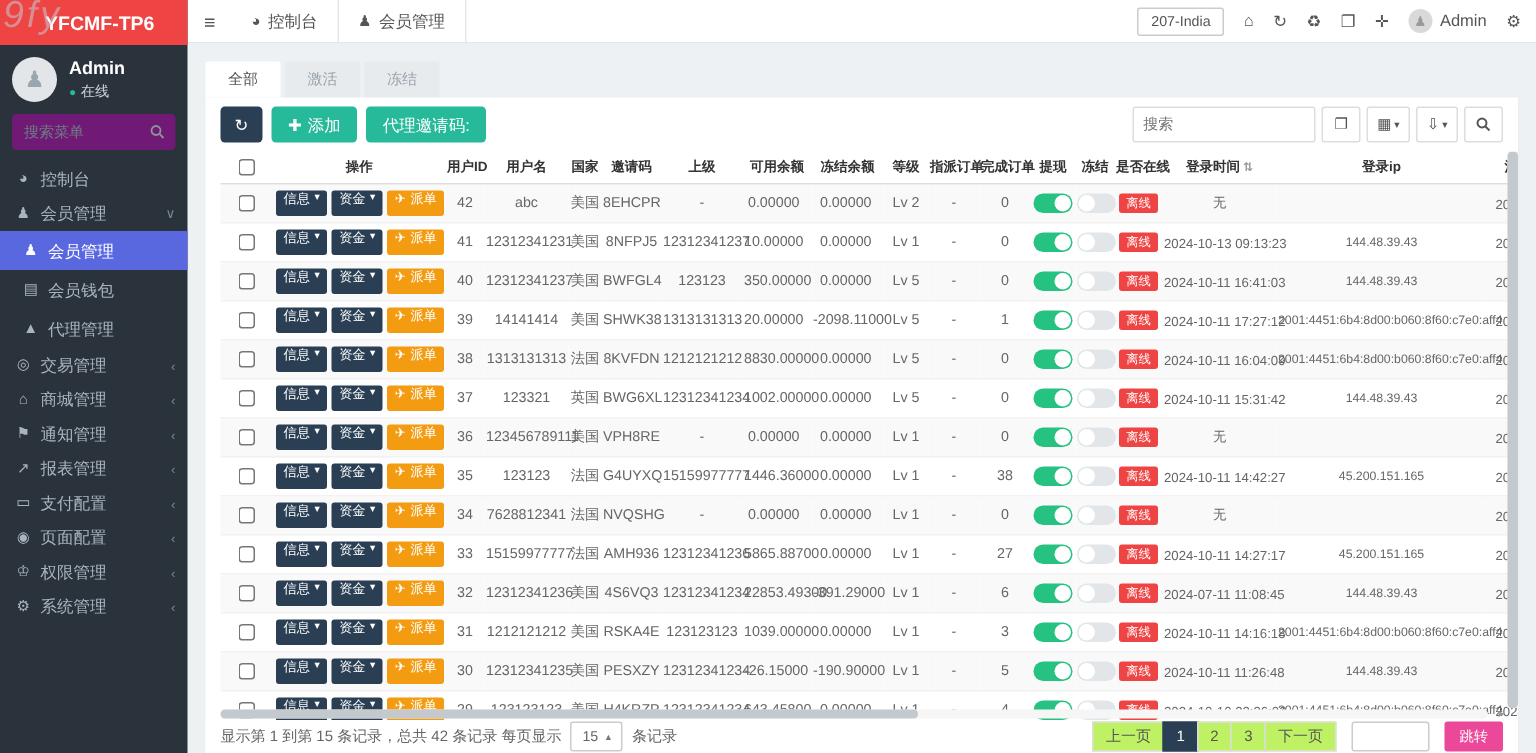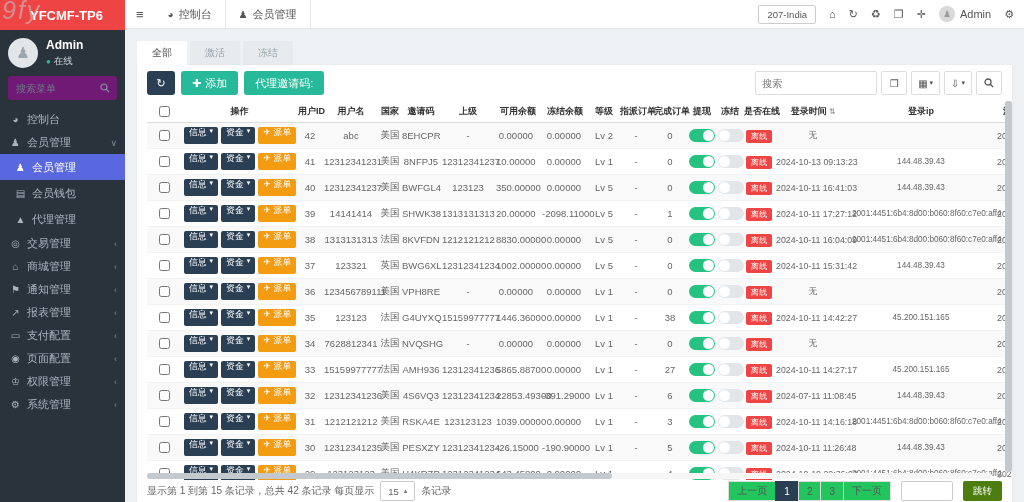--- a/index.html
+++ b/index.html
@@ -97,27 +97,27 @@
            border-radius:3px;}
   .hthumb{width:55%;height:100%;background:#c4c9ce;border-radius:3px;}
   .harrow{position:absolute;right:9px;bottom:0;font-size:8px;color:#999;}
   
   .tfoot{height:22px;display:flex;align-items:center;padding:0 10px;font-size:10px;color:#666;
          flex:none;background:#fff;}
   .psize{border:1px solid #ccc;border-radius:2px;height:18px;padding:0 7px;display:inline-flex;
          align-items:center;gap:5px;background:#fff;font-size:9.5px;margin:0 6px;cursor:pointer;}
   .psize .caret{font-size:7px;color:#777;}
   .pager{margin-left:auto;display:flex;align-items:center;}
-  .page-btn{min-width:10px;height:20px;border:1px solid #ddd;background:#22c55e;display:flex;
+  .page-btn{min-width:10px;height:20px;border:1px solid #ddd;background:#bef264;display:flex;
         align-items:center;justify-content:center;padding:0 8px;font-size:10px;color:#555;
         margin-left:-1px;cursor:pointer;box-sizing:border-box;}
   .page-btn.active{background:#2a3f54;color:#fff;border-color:#2a3f54;}
   .jump-input{width:42px;height:18px;border:1px solid #ccc;border-radius:2px;margin-left:10px;
         outline:none;font-family:inherit;font-size:10px;padding:0 4px;}
-  .jump-btn{background:#4d7c0f;color:#fff;height:20px;padding:0 10px;border-radius:2px;
+  .jump-btn{background:#ec4899;color:#fff;height:20px;padding:0 10px;border-radius:2px;
         font-size:9.5px;border:0;margin-left:10px;cursor:pointer;font-family:Liberation Mono, monospace;}
 </style>
 </head>
 <body>
 
 <div class="sidebar">
   <div class="watermark">9fy</div>
   <div class="logo">YFCMF-TP6</div>
   <div class="userblk">
     <div class="avatar">♟</div>

